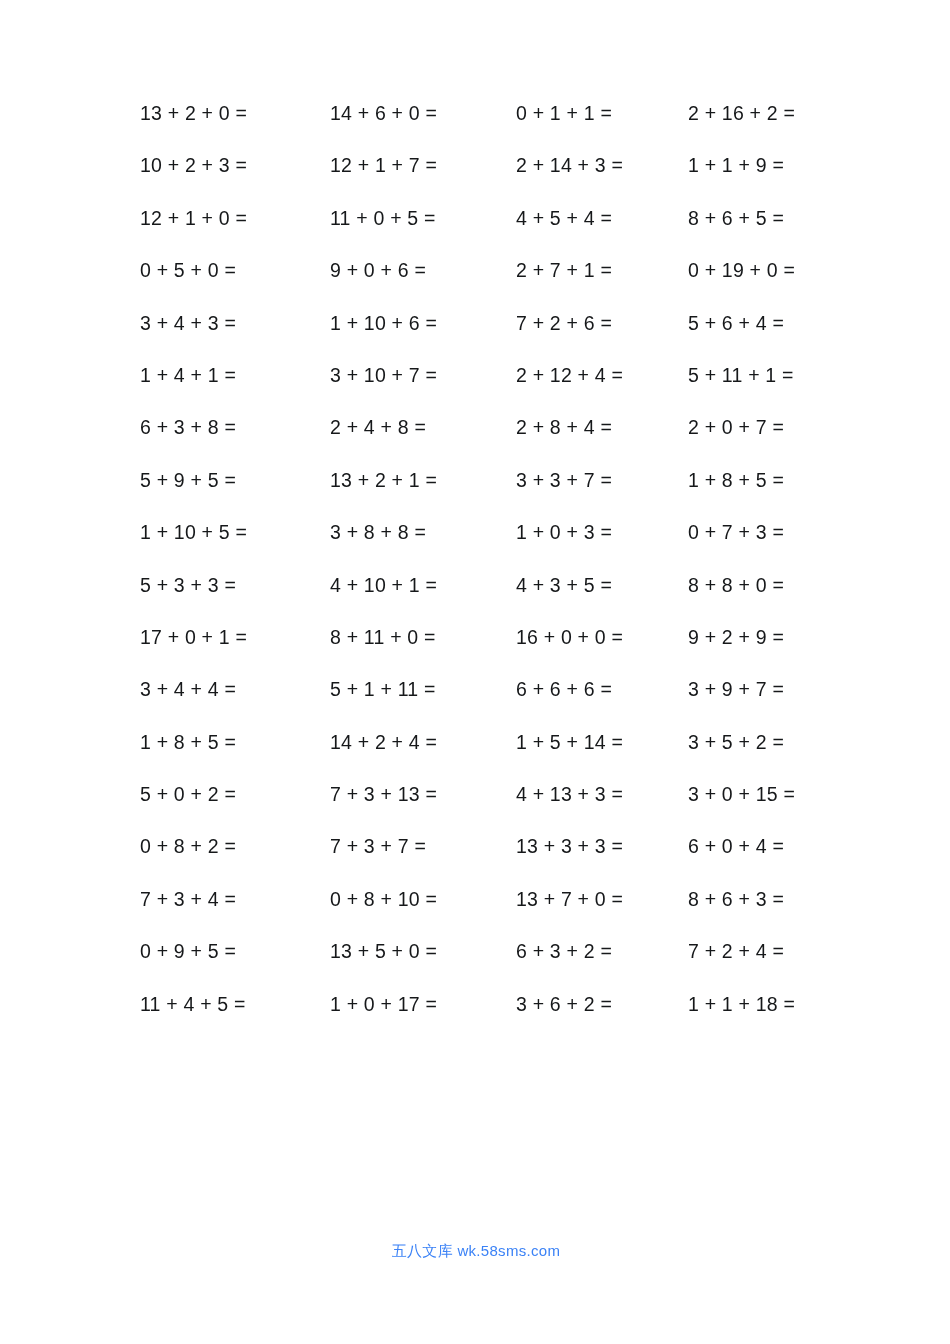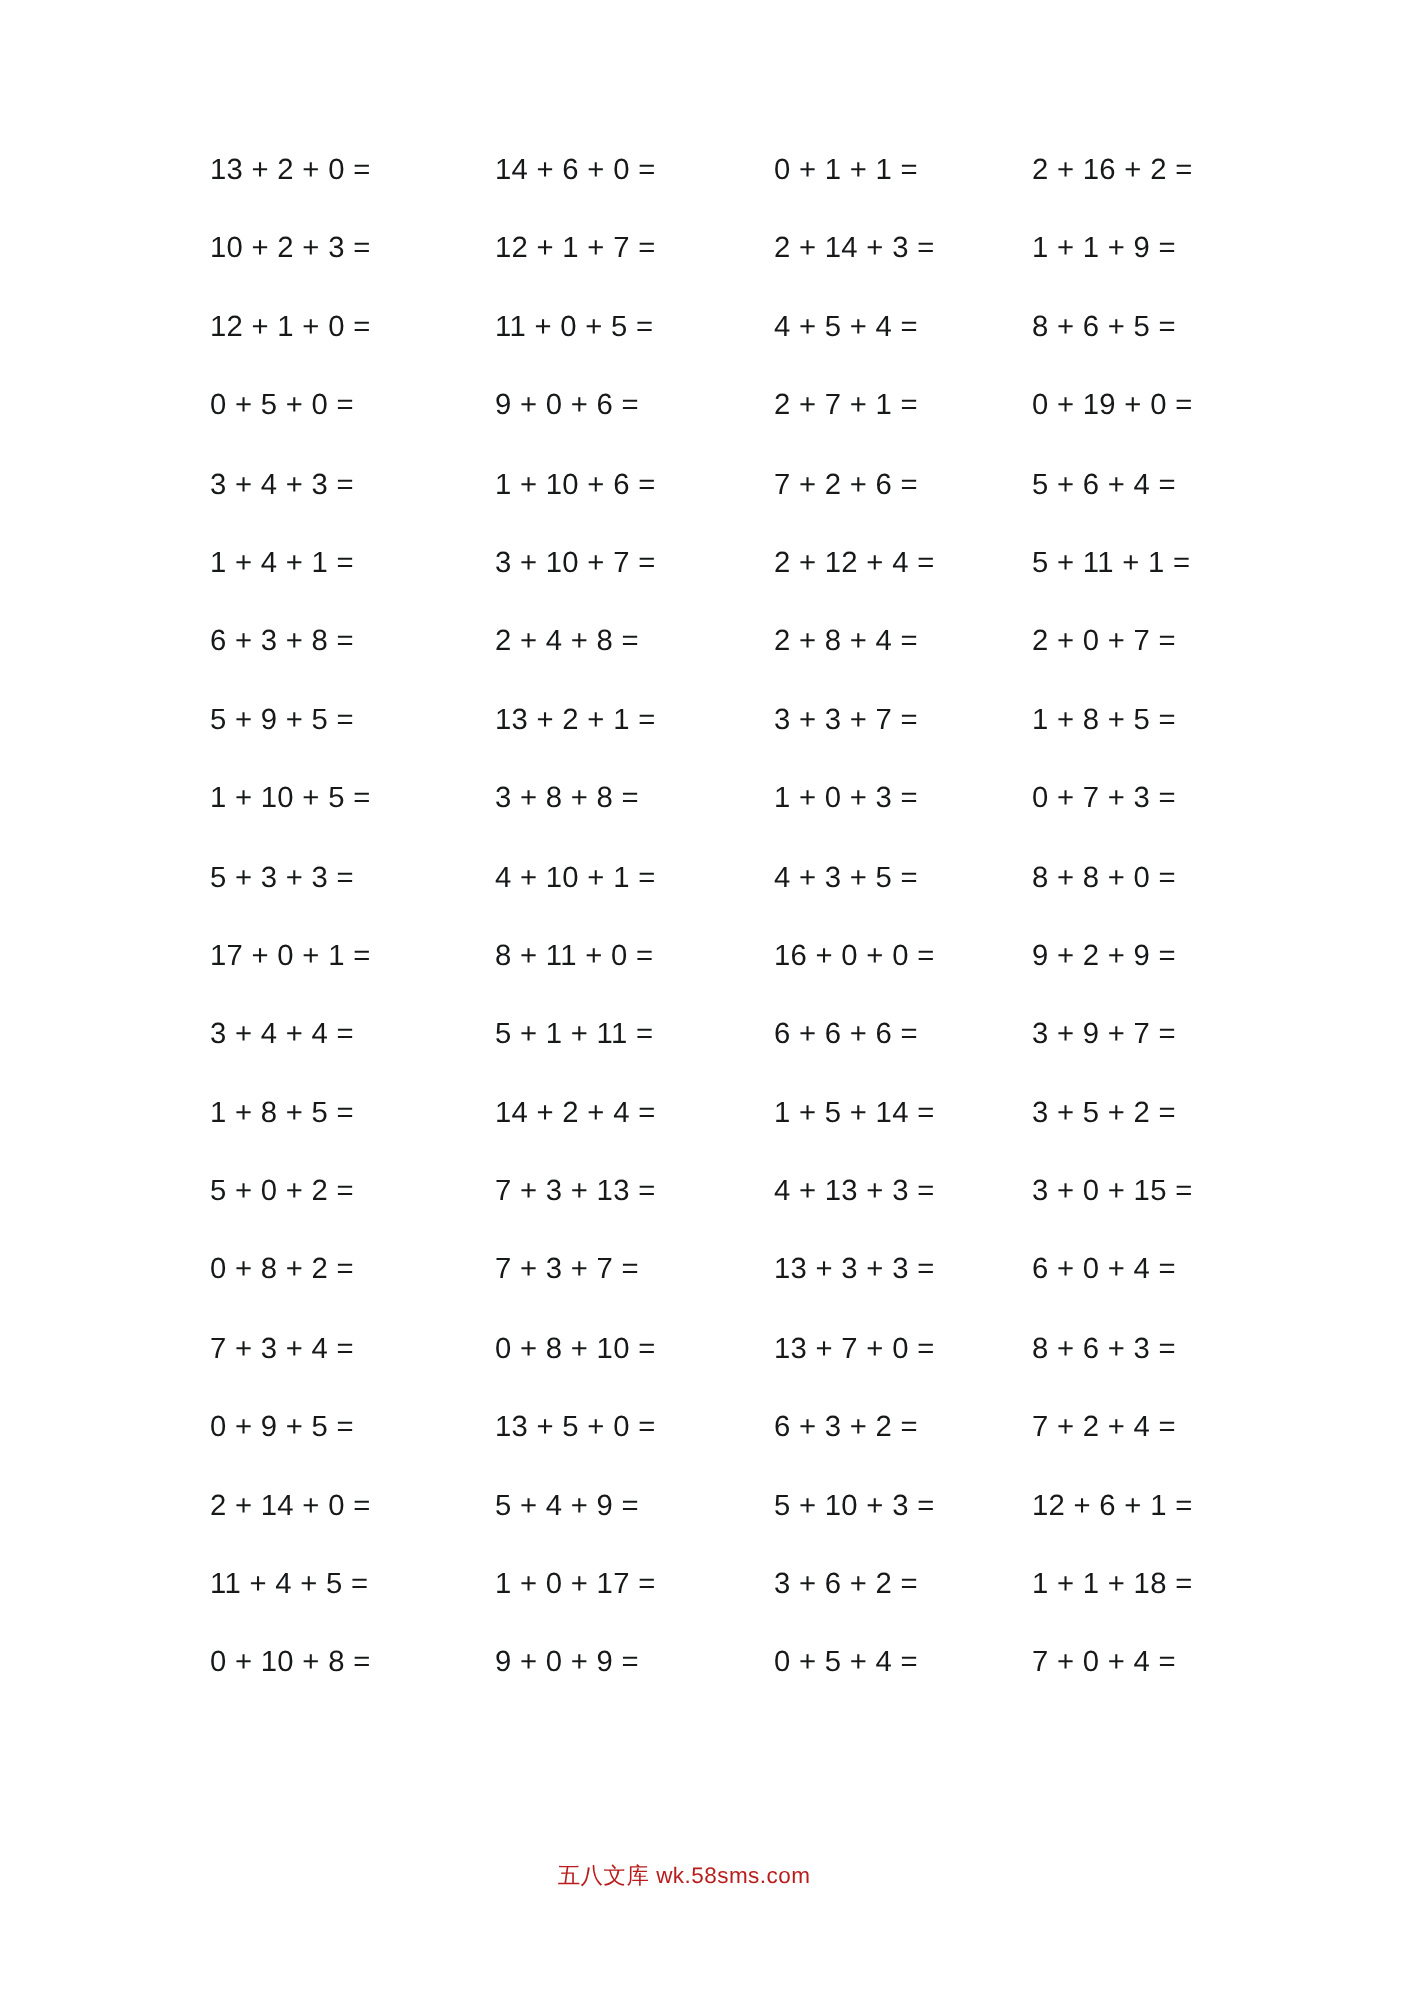--- a/index.html
+++ b/index.html
@@ -39,23 +39,24 @@
     text-align: left;
   }
   .watermark {
     position: absolute;
     left: 0;
     top: 1243px;
     width: 912px;
     text-align: center;
     font-size: 15px;
     line-height: 1;
-    color: #b91c1c;
+    color: #3b82f6;
     letter-spacing: 0.3px;
     white-space: nowrap;
+    padding-left: 20px;
   }
 </style>
 </head>
 <body>
 
 <div class="page">
 
   <div class="worksheet">
 
     <div class="row">
@@ -171,38 +172,26 @@
       <div class="cell">8 + 6 + 3 =</div>
     </div>
 
     <div class="row">
       <div class="cell">0 + 9 + 5 =</div>
       <div class="cell">13 + 5 + 0 =</div>
       <div class="cell">6 + 3 + 2 =</div>
       <div class="cell">7 + 2 + 4 =</div>
     </div>
 
-    <div class="row">
-      <div class="cell">2 + 14 + 0 =</div>
-      <div class="cell">5 + 4 + 9 =</div>
-      <div class="cell">5 + 10 + 3 =</div>
-      <div class="cell">12 + 6 + 1 =</div>
-    </div>
 
     <div class="row">
       <div class="cell">11 + 4 + 5 =</div>
       <div class="cell">1 + 0 + 17 =</div>
       <div class="cell">3 + 6 + 2 =</div>
       <div class="cell">1 + 1 + 18 =</div>
     </div>
 
-    <div class="row">
-      <div class="cell">0 + 10 + 8 =</div>
-      <div class="cell">9 + 0 + 9 =</div>
-      <div class="cell">0 + 5 + 4 =</div>
-      <div class="cell">7 + 0 + 4 =</div>
-    </div>
 
   </div>
 
   <div class="watermark">五八文库 wk.58sms.com</div>
 
 </div>
 
 </body></html>

